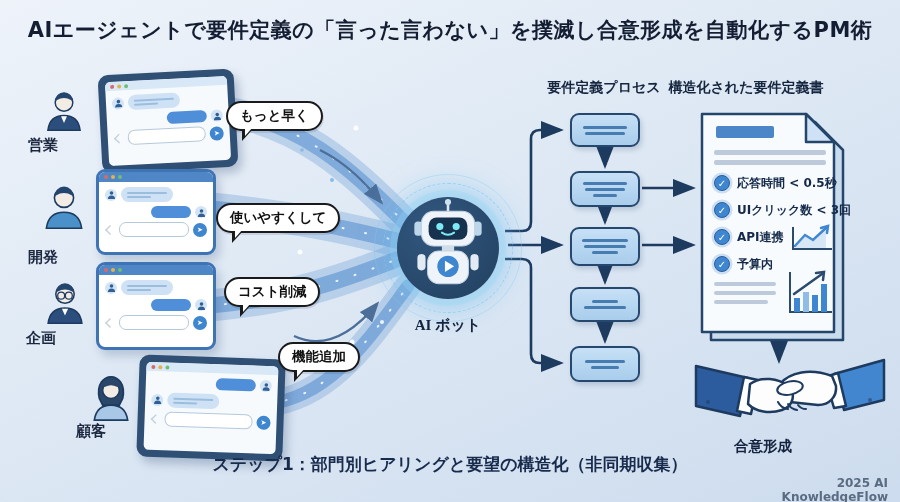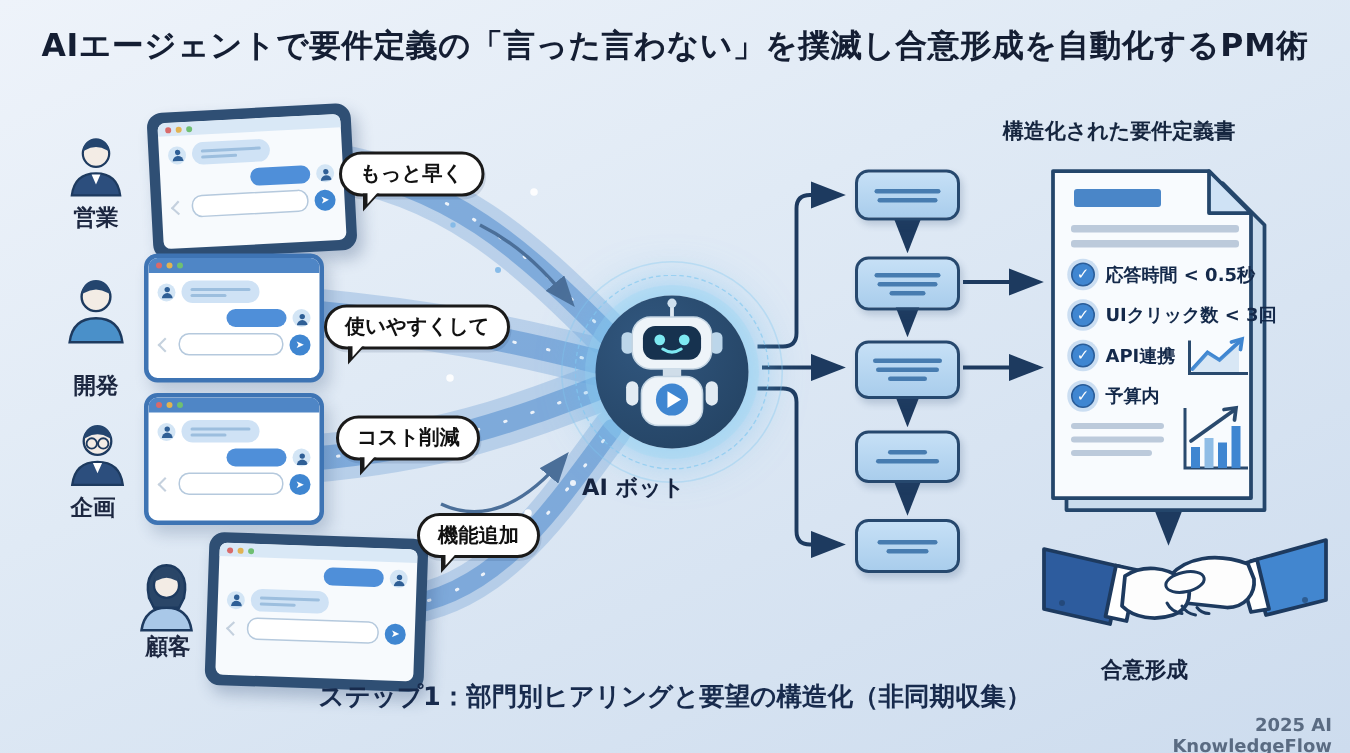--- a/index.html
+++ b/index.html
@@ -6,21 +6,21 @@
   body{font-family:"DejaVu Sans","Liberation Sans",sans-serif;}
   .canvas{position:relative;width:900px;height:502px;overflow:hidden;
     background:linear-gradient(155deg,#eef3fa 0%,#e0eaf5 40%,#cddcee 100%);}
   .abs{position:absolute;}
   .z1{z-index:1}.z2{z-index:2}.z3{z-index:3}
 
   .main-title{top:16px;left:0;width:900px;text-align:center;font-size:21px;font-weight:800;
     color:#141e33;letter-spacing:.5px;}
 
   
-  .persona-label{width:72px;text-align:center;font-size:15px;font-weight:800;color:#1c2740;}
+  .persona-label{width:72px;font-size:15px;font-weight:800;color:#1c2740;}
 
   
   .tablet{background:#2f4f74;border-radius:10px;padding:7px;box-shadow:4px 6px 10px rgba(40,70,110,.28);}
   .tablet .screen{background:#f7fafd;border-radius:5px;overflow:hidden;height:100%;box-sizing:border-box;}
   .browser{background:#ffffff;border:3px solid #3e74b4;border-radius:9px;overflow:hidden;
     box-shadow:4px 6px 10px rgba(40,70,110,.22);}
   .win-header{height:9px;background:#d9e8f6;display:flex;align-items:center;gap:3px;padding:0 5px;}
   .browser .win-header{background:#4f86c6;height:10px;}
   .dot{width:4px;height:4px;border-radius:50%;}
   .dot.r{background:#d96a6a}.dot.y{background:#e2b352}.dot.g{background:#6fbf72}
@@ -48,21 +48,21 @@
     border-top:9px solid #fff;border-right:8px solid transparent;}
 
   
   .bot-circle{left:397px;top:197px;width:102px;height:102px;border-radius:50%;
     background:radial-gradient(circle at 35% 30%,#31577f,#22405f);
     box-shadow:0 0 0 7px rgba(150,215,245,.28),0 0 28px 9px rgba(110,190,240,.55);}
   .bot-circle::before{content:"";position:absolute;inset:-14px;border-radius:50%;
     border:1.5px dashed rgba(130,200,240,.65);}
   .bot-circle::after{content:"";position:absolute;inset:-23px;border-radius:50%;
     border:1.5px solid rgba(130,200,240,.35);}
-  .bot-label{left:388px;top:316px;width:120px;text-align:left;font-size:15px;font-weight:800;color:#15233f;}
+  .bot-label{left:388px;top:316px;width:120px;text-align:center;font-size:15px;font-weight:800;color:#15233f;font-family:Liberation Serif, serif;}
 
   
   .col-title{text-align:center;font-size:14px;font-weight:800;color:#16263f;}
   .pbox{left:570px;width:70px;background:linear-gradient(180deg,#c6e0f6,#a9cdec);
     border:2.5px solid #26486e;border-radius:9px;box-shadow:2px 3px 5px rgba(40,70,110,.2);
     display:flex;flex-direction:column;align-items:center;justify-content:center;gap:3px;box-sizing:border-box;}
   .pl{height:3px;border-radius:2px;background:#477cb0;}
 
   
   .doc-bar{left:14px;top:12px;width:58px;height:12px;background:#4a86c8;border-radius:2px;}
@@ -354,20 +354,21 @@
       <rect x="44" y="48" width="12" height="5" fill="#cfdde9"></rect>
       <rect x="20" y="56" width="8" height="16" rx="4" fill="#e2ebf3"></rect>
       <rect x="72" y="56" width="8" height="16" rx="4" fill="#e2ebf3"></rect>
       <rect x="30" y="53" width="40" height="32" rx="11" fill="#eef4f9" stroke="#c3d4e2"></rect>
       <circle cx="50" cy="68" r="10.5" fill="#3f86d1"></circle>
       <path d="M47,62.5 L47,73.5 L56,68 Z" fill="#ffffff"></path>
     </svg>
   </div>
   <div class="abs z2 bot-label">AI ボット</div>
 
+  <div class="abs z2 col-title" style="left:538px;top:79px;width:132px">要件定義プロセス</div>
   <div class="abs z2 pbox" style="top:113px;height:34px">
     <span class="pl" style="width:44px"></span>
       <span class="pl" style="width:40px"></span>
   </div>
   <div class="abs z2 pbox" style="top:171px;height:36px">
     <span class="pl" style="width:44px"></span>
       <span class="pl" style="width:40px"></span>
       <span class="pl" style="width:24px"></span>
   </div>
   <div class="abs z2 pbox" style="top:227px;height:39px">

